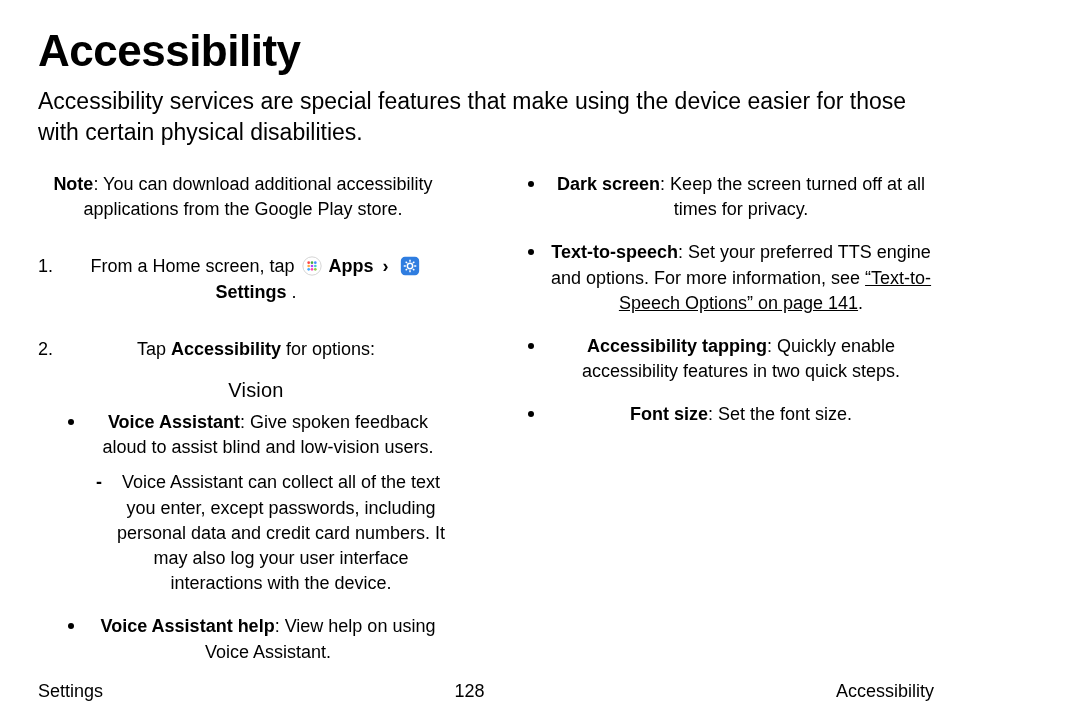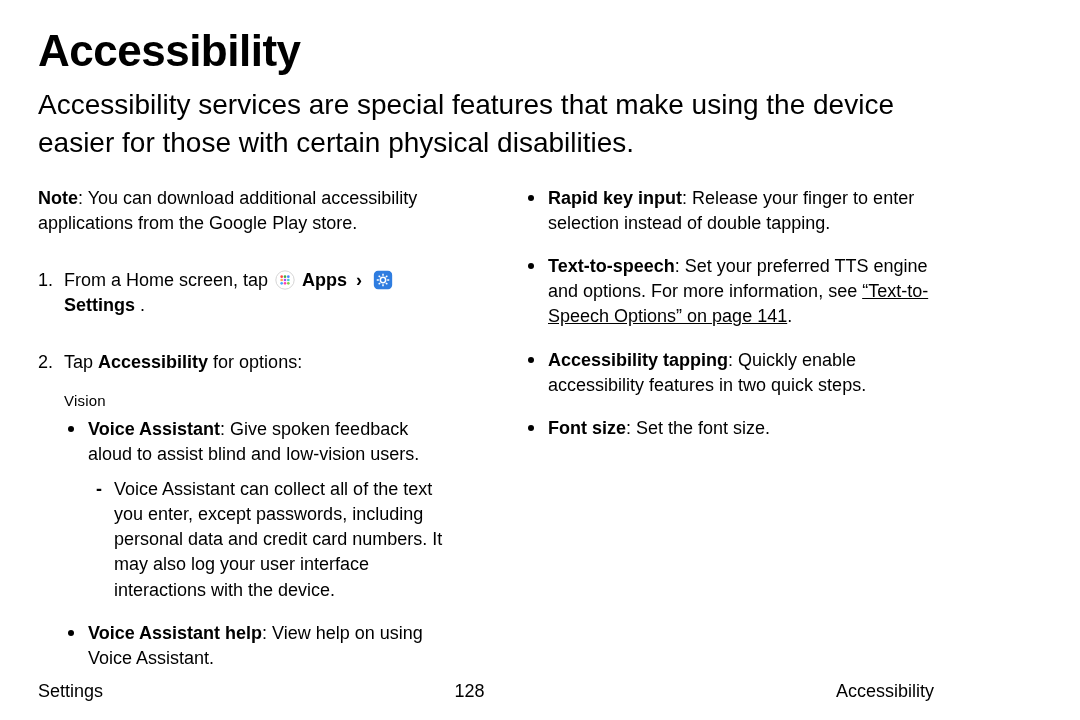--- a/index.html
+++ b/index.html
@@ -17,28 +17,29 @@
       padding: 26px 38px 0 38px;
       position: relative;
     }
     .title {
       font-size: 44px;
       font-weight: 800;
       letter-spacing: -0.5px;
       margin-bottom: 10px;
     }
     .intro {
-      font-size: 28px;
+      font-size: 23px;
       line-height: 1.35;
       margin-bottom: 24px;
       font-weight: 400;
     }
     .columns {
       display: flex;
       gap: 76px;
+      text-align: center;
     }
     .col {
       flex: 1 1 0;
       font-size: 18px;
       line-height: 1.4;
     }
     .note {
       margin-bottom: 16px;
     }
     .note .bold, .bold { font-weight: 700; }
@@ -65,21 +66,21 @@
       vertical-align: -4px;
       margin: 0 2px;
     }
     .apps-icon svg { width: 20px; height: 20px; }
     .settings-icon svg { width: 20px; height: 20px; }
     .chev {
       font-weight: 700;
       margin: 0 4px;
     }
     .subhead {
-      font-size: 15px;
+      font-size: 20px;
       font-weight: 500;
       margin: 4px 0 6px 26px;
       letter-spacing: 0.2px;
     }
     ul.bullets {
       list-style: none;
       margin-left: 26px;
     }
     ul.bullets > li {
       position: relative;
@@ -194,21 +195,21 @@
         </li>
         <li>
           <span class="bold">Voice Assistant help</span><span>: View help on using Voice Assistant.</span>
         </li>
       </ul>
     </div>
 
     <div class="col col-right">
       <ul class="bullets">
         <li>
-          <span class="bold">Rapid key input</span><span>: Release your finger to enter selection instead of double tapping.</span>
+          <span class="bold">Dark screen</span><span>: Keep the screen turned off at all times for privacy.</span>
         </li>
         <li>
           <span class="bold">Text-to-speech</span><span>: Set your preferred TTS engine and options. For more information, see </span><span class="link">“Text-to-Speech Options” on page 141</span><span>.</span>
         </li>
         <li>
           <span class="bold">Accessibility tapping</span><span>: Quickly enable accessibility features in two quick steps.</span>
         </li>
         <li>
           <span class="bold">Font size</span><span>: Set the font size.</span>
         </li>

